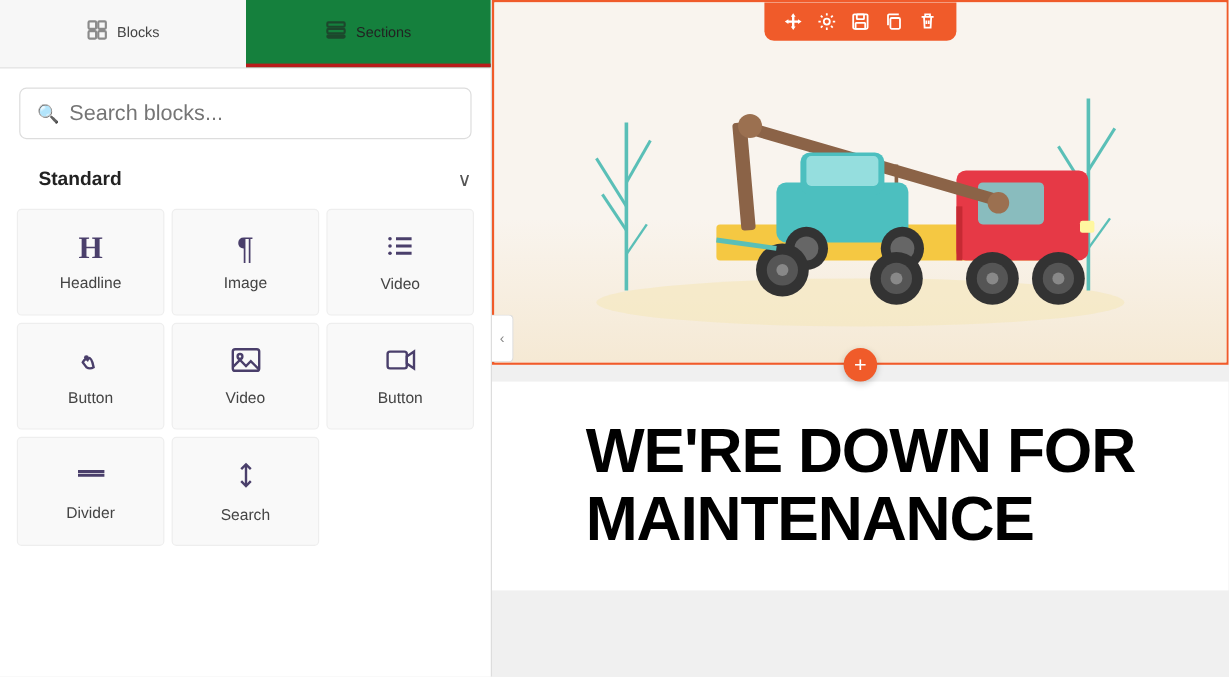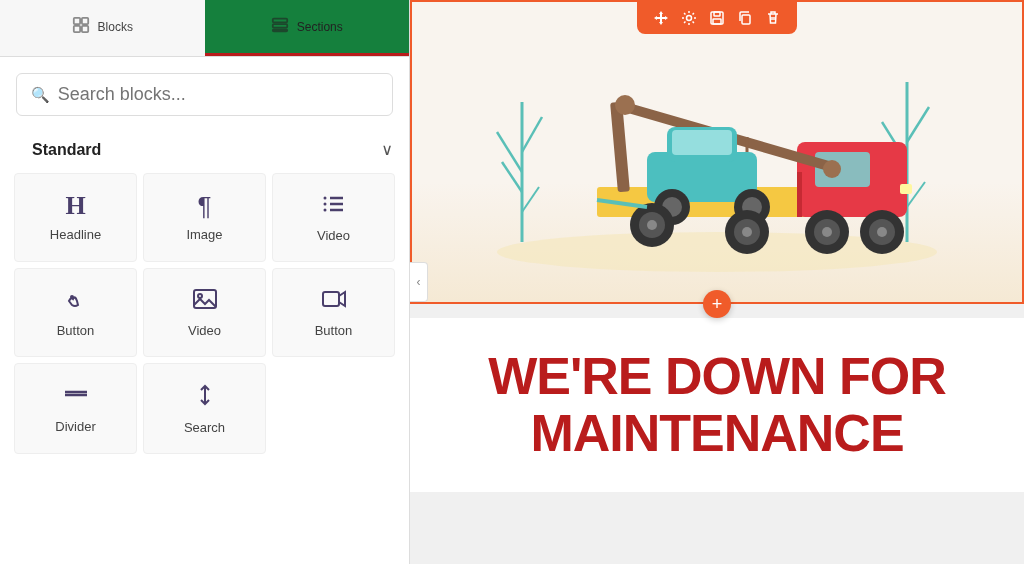--- a/index.html
+++ b/index.html
@@ -210,22 +210,22 @@
       background: #fff;
       padding: 30px 40px;
       display: flex;
       flex-direction: column;
       align-items: center;
     }
 
     .maintenance-title {
       font-size: 52px;
       font-weight: 900;
-      color: #b91c1c;
-      text-align: center;
+      color: #000000;
+      text-align: left;
       line-height: 1.1;
       letter-spacing: -1px;
       text-transform: uppercase;
     }
 
     
     .collapse-btn {
       position: absolute;
       left: 410px;
       top: 50%;

